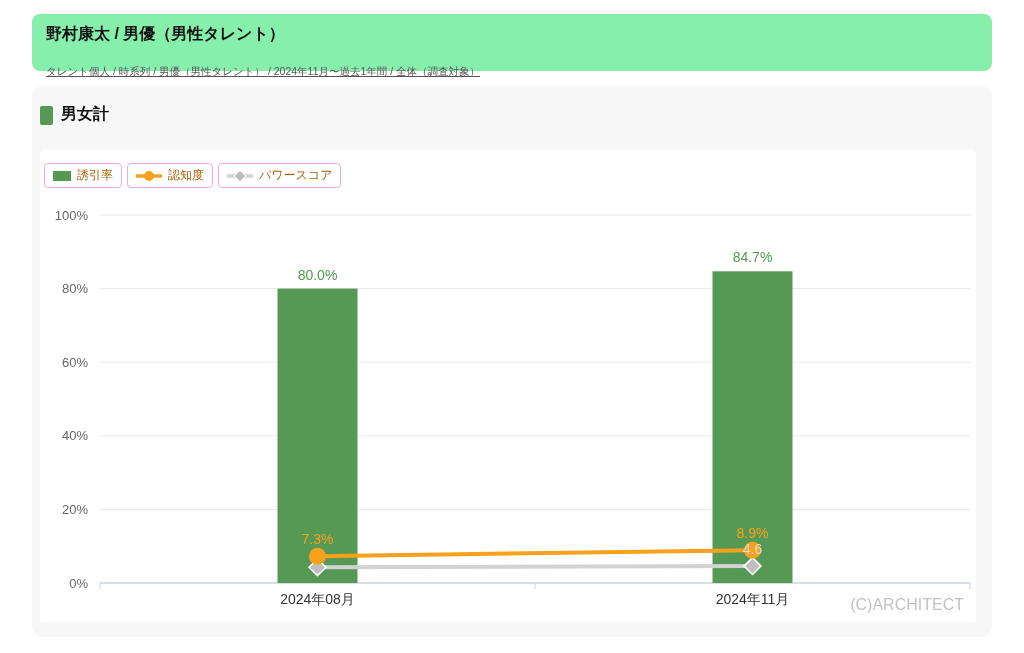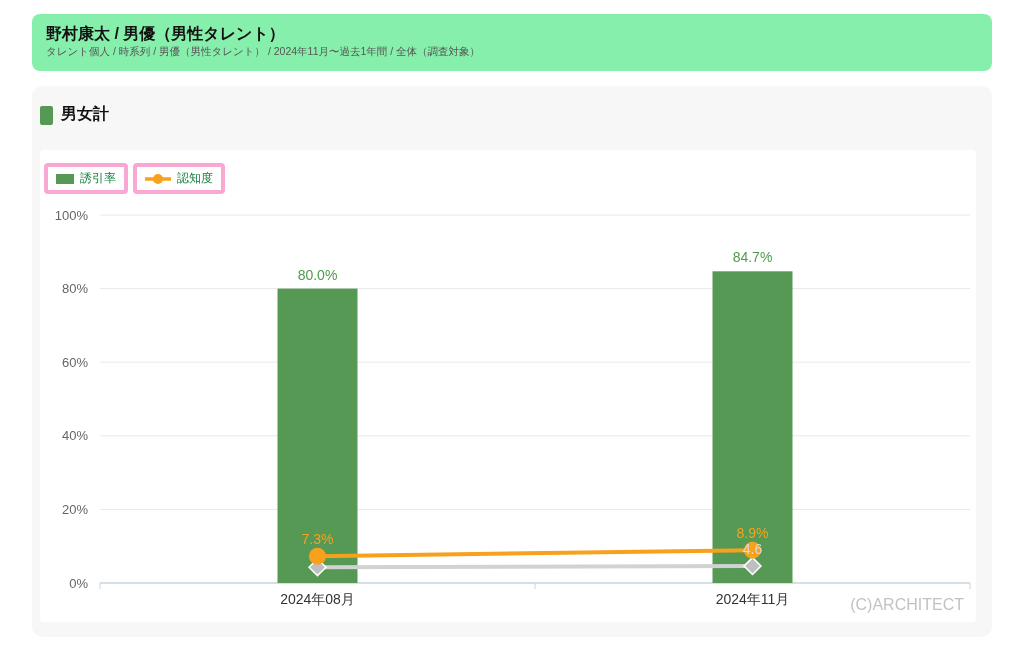--- a/index.html
+++ b/index.html
@@ -6,37 +6,37 @@
   body{
     width:1024px;height:653px;position:relative;background:#ffffff;
     font-family:"Liberation Sans","DejaVu Sans",sans-serif;color:#222;
     overflow:hidden;
   }
   .header-card{
     position:absolute;left:32px;top:14px;width:960px;height:57px;
     background:#86efac;border-radius:8px;box-sizing:border-box;padding:9px 14px;
   }
   .page-title{font-size:16px;font-weight:bold;color:#111;margin:0;line-height:1.4;}
-  .breadcrumb{font-size:10.5px;color:#555;margin-top:0;}
+  .breadcrumb{font-size:10.5px;color:#555;margin-top:20px;text-decoration:underline;}
   .main-card{
     position:absolute;left:32px;top:86px;width:960px;height:551px;
     background:#f7f7f7;border-radius:10px;
   }
   .section-row{position:absolute;left:8px;top:18px;display:flex;align-items:flex-end;}
   .accent-square{width:13px;height:19px;border-radius:2px;margin-right:8px;}
   .section-title{font-size:16px;font-weight:bold;color:#111;margin:0;}
   .chart-card{
     position:absolute;left:8px;top:64px;width:936px;height:472px;
     background:#ffffff;border-radius:4px;
   }
   .legend{position:absolute;left:4px;top:13px;display:flex;gap:5px;}
   .legend-item{
     display:flex;align-items:center;gap:6px;background:#fff;
-    border:4px solid #f9a8d4;border-radius:4px;padding:3px 8px;
-    font-size:12px;color:#15803d;cursor:pointer;
+    border:1px solid #f9a8d4;border-radius:4px;padding:3px 8px;
+    font-size:12px;color:#a16207;cursor:pointer;
   }
   .legend-item svg{display:block;}
   #chart-svg{position:absolute;left:0;top:40px;}
   #chart-svg text{font-family:"Liberation Sans","DejaVu Sans",sans-serif;}
   .copyright{position:absolute;right:12px;bottom:8px;font-size:16px;color:#c2c2c2;}
 </style>
 </head>
 <body>
 
 <header class="header-card">
@@ -57,20 +57,27 @@
           <rect x="0" y="0" width="18" height="10" fill="#569955"></rect>
         </svg>
         <span>誘引率</span>
       </div>
       <div class="legend-item">
         <svg width="26" height="12">
           <line x1="0" y1="6" x2="26" y2="6" stroke-width="3.5" stroke="#F7A11D"></line>
           <circle cx="13" cy="6" r="5" fill="#F7A11D"></circle>
         </svg>
         <span>認知度</span>
+      </div>
+      <div class="legend-item">
+        <svg width="26" height="14">
+          <line x1="0" y1="7" x2="26" y2="7" stroke-width="3.5" stroke="#D2D2D2"></line>
+          <rect x="-4.2" y="-4.2" width="8.4" height="8.4" transform="translate(13,7) rotate(45)" stroke="#ffffff" stroke-width="1" fill="#BFBFBF"></rect>
+        </svg>
+        <span>パワースコア</span>
       </div>
     </div>
 
     <svg id="chart-svg" width="936" height="432">
         <text x="48" y="397.5" text-anchor="end" font-size="13" fill="#666666">0%</text>
         <line x1="60" y1="319.4" x2="930" y2="319.4" stroke="#e8e8e8" stroke-width="1"></line>
         <text x="48" y="323.9" text-anchor="end" font-size="13" fill="#666666">20%</text>
         <line x1="60" y1="245.79999999999998" x2="930" y2="245.79999999999998" stroke="#e8e8e8" stroke-width="1"></line>
         <text x="48" y="250.29999999999998" text-anchor="end" font-size="13" fill="#666666">40%</text>
         <line x1="60" y1="172.20000000000002" x2="930" y2="172.20000000000002" stroke="#e8e8e8" stroke-width="1"></line>

